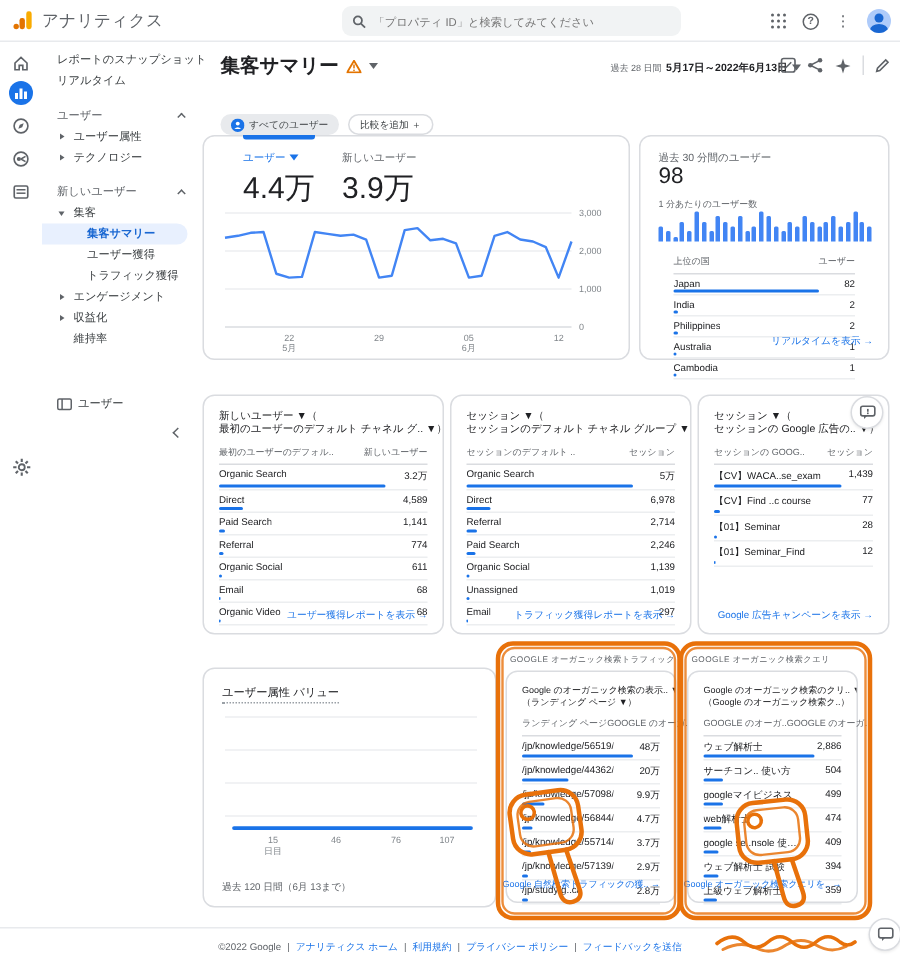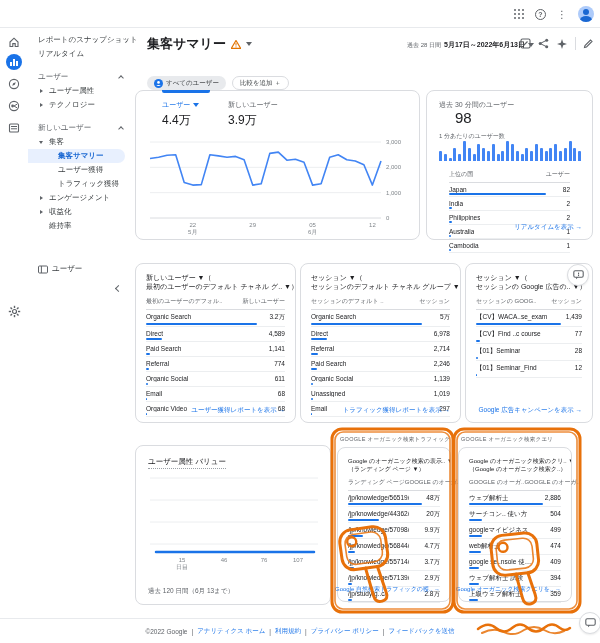--- a/index.html
+++ b/index.html
@@ -68,33 +68,33 @@
   .sec-label { position:absolute; font-size:5.5px; color:#5f6368; letter-spacing:.3px; white-space:nowrap; }
   #gLabel { left:340px; top:436px; }
   #hLabel { left:461px; top:436px; }
   #cardG { left:337px; top:447px; width:114px; height:155px; }
   #cardH { left:458px; top:447px; width:114px; height:155px; }
 
   .metric-tab-ind { position:absolute; left:26px; top:-1px; width:48px; height:3px; background:#1a73e8; border-radius:0 0 2px 2px; }
   .metric { position:absolute; top:9px; }
   .metric .m-label { font-size:7px; color:#5f6368; display:flex; align-items:center; gap:3px; }
   .metric .m-label.active { color:#1a73e8; }
-  .metric .m-value { font-size:12px; color:#202124; margin-top:2px; }
+  .metric .m-value { font-size:20px; color:#202124; margin-top:2px; }
 
   .card-title { font-size:7px; color:#202124; line-height:1.35; padding:9px 10px 0; white-space:nowrap; overflow:hidden; }
   .mini-table { padding:0 10px; }
   .t-head { display:flex; justify-content:space-between; font-size:6px; color:#5f6368; padding:5px 0 3px; border-bottom:1px solid #dadce0; white-space:nowrap; }
   .t-row { position:relative; display:flex; justify-content:space-between; padding:3px 0 4px; border-bottom:1px solid #eceef0; font-size:6.5px; color:#202124; white-space:nowrap; }
   .t-row .t-label { overflow:hidden; text-overflow:ellipsis; max-width:72%; }
   .t-row .bar { position:absolute; left:0; bottom:1px; height:2px; background:#1a73e8; border-radius:1px; }
   .rows-sm .t-row { padding:2.5px 0 3.5px; }
   .card-link { position:absolute; right:10px; bottom:7px; font-size:6.5px; color:#1a73e8; cursor:pointer; white-space:nowrap; }
 
   #rtTitle { position:absolute; left:12px; top:9px; font-size:7px; color:#5f6368; }
-  #rtValue { position:absolute; left:12px; top:18px; font-size:15px; color:#202124;margin-left:16px; }
+  #rtValue { position:absolute; left:12px; top:18px; font-size:15px; color:#202124; }
   #rtSparkLabel { position:absolute; left:12px; top:41px; font-size:6px; color:#5f6368; }
   #rtSpark { position:absolute; left:12px; top:49px; width:143px; height:21px; display:flex; align-items:flex-end; gap:1.8px; }
   #rtSpark i { width:3px; background:#4285f4; border-radius:1px 1px 0 0; }
   #rtTable { position:absolute; left:12px; right:12px; top:74px; }
 
   #ltvTitle { position:absolute; left:12px; top:11px; font-size:7.5px; color:#202124; border-bottom:1px dotted #9aa0a6; padding-bottom:1px; }
   #ltvNote { position:absolute; left:12px; bottom:8px; font-size:6.5px; color:#5f6368; }
 
   .fab { position:absolute; width:22px; height:22px; border:1px solid #dadce0; border-radius:50%; background:#fff; display:flex; align-items:center; justify-content:center; cursor:pointer; box-shadow:0 1px 2px rgba(0,0,0,.08); z-index:30; }
   #fab1 { left:567px; top:264px; }
@@ -105,20 +105,35 @@
   #footer .flink { color:#1a73e8; cursor:pointer; }
   #footer .fsep { color:#5f6368; }
 
   #annotations { position:absolute; left:0; top:0; z-index:60; pointer-events:none; }
   svg text { font-family:"Liberation Sans","DejaVu Sans",sans-serif; }
 </style>
 </head>
 <body>
 
 <div id="appbar">
+  <div class="brand">
+    <svg width="15" height="15" viewBox="0 0 15 15">
+      <rect x="9.5" y="1.5" width="3.6" height="12" rx="1.6" fill="#f9ab00"></rect>
+      <rect x="5" y="6" width="3.6" height="7.5" rx="1.6" fill="#e37400"></rect>
+      <circle cx="2.8" cy="11.7" r="1.8" fill="#e37400"></circle>
+    </svg>
+    <span class="brand-name">アナリティクス</span>
+  </div>
+  <div id="searchbar">
+    <svg width="9" height="9" viewBox="0 0 10 10">
+      <circle cx="4" cy="4" r="3" fill="none" stroke="#5f6368" stroke-width="1.3"></circle>
+      <line x1="6.3" y1="6.3" x2="9.3" y2="9.3" stroke="#5f6368" stroke-width="1.3"></line>
+    </svg>
+    <input placeholder="「プロパティ ID」と検索してみてください" style="">
+  </div>
   <div class="appbar-right">
     <div class="apps-grid">
         <i></i>
         <i></i>
         <i></i>
         <i></i>
         <i></i>
         <i></i>
         <i></i>
         <i></i>

